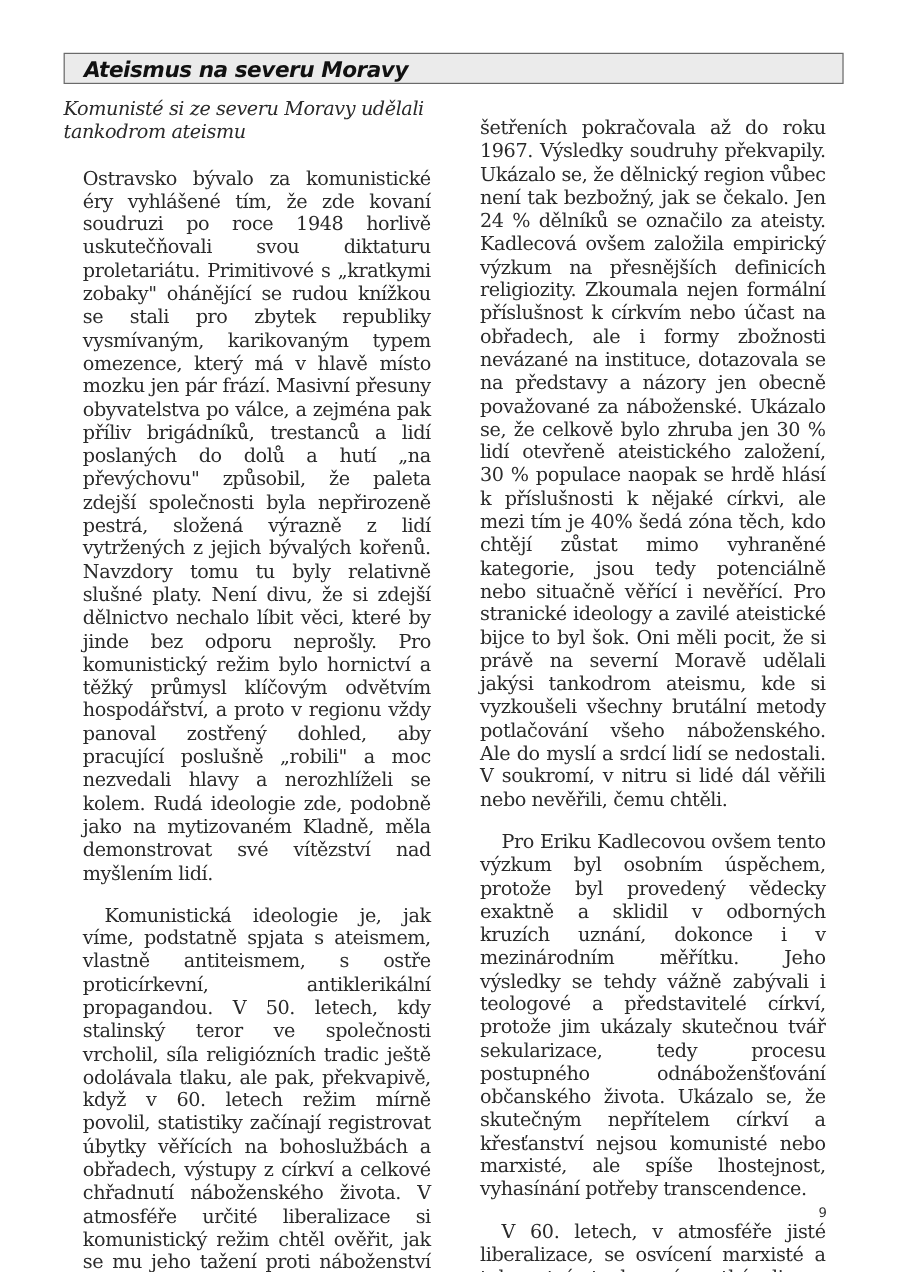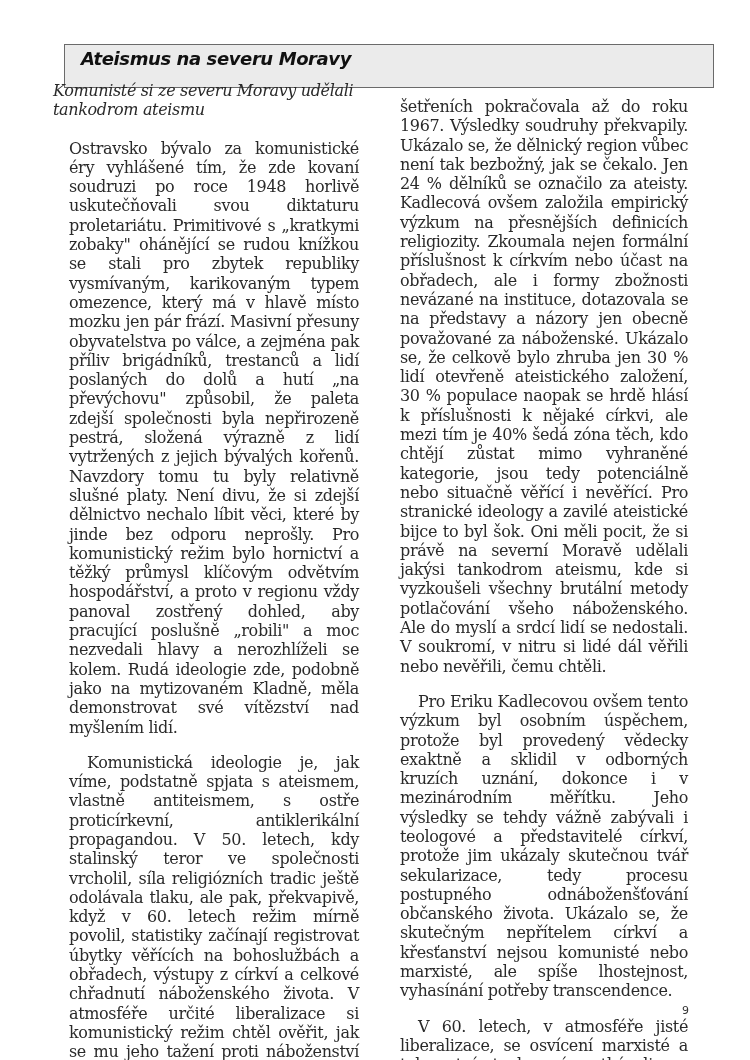--- a/index.html
+++ b/index.html
@@ -1,19 +1,19 @@
 <!DOCTYPE html>
 <html><head>
 <meta charset="utf-8">
 <style>
   html, body { margin: 0; padding: 0; background: #ffffff; }
   body { width: 750px; height: 1060px; position: relative; overflow: hidden; }
   .page { position: absolute; left: 0; top: 0; width: 750px; height: 1060px; background: #fff; }
   .title-box {
-    position: absolute; left: 64px; top: 44px; width: 650px; height: 44px;
+    position: absolute; left: 53px; top: 44px; width: 650px; height: 26px;
     background: #ebebeb; border: 1px solid #6a6a6a; box-sizing: border-box;
   }
   .title-text {
     position: absolute; left: 16px; top: 3px;
     font-family: "DejaVu Sans", sans-serif; font-style: italic; font-weight: bold;
     font-size: 18px; color: #111; letter-spacing: -0.4px;
   }
   .col {
     position: absolute; top: 81px; width: 322px;
     font-family: "DejaVu Serif", serif; font-size: 16px; line-height: 19.3px;

